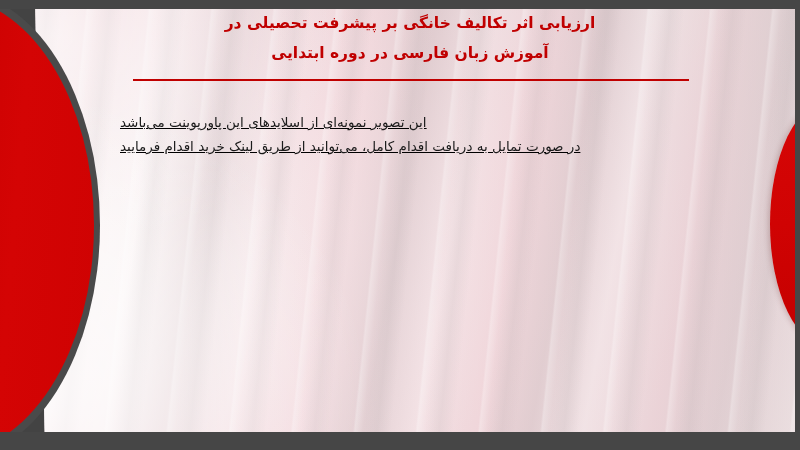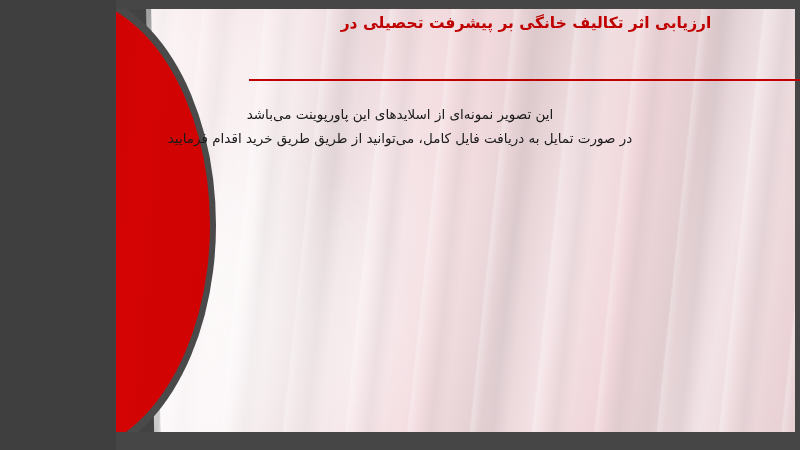--- a/index.html
+++ b/index.html
@@ -3,21 +3,21 @@
 <meta charset="utf-8">
 <title>Slide</title>
 <style>
   html, body {
     margin: 0;
     padding: 0;
     background: #3f3f3f;
   }
   .slide {
     position: relative;
-    width: 684px;
+    width: 800px;
     height: 450px;
     overflow: hidden;
     background: #434343;
     font-family: "DejaVu Sans", sans-serif;
   }
 
   
   .sheet {
     position: absolute;
     left: 0;
@@ -149,24 +149,25 @@
     top: 79px;
     width: 556px;
     height: 0;
     border-top: 2px solid #c00000;
   }
 
   
   .body-block {
     position: absolute;
     right: 120px;
-    top: 102px;
+    top: 110px;
     width: 560px;
-    text-align: center;
+    text-align: left;
     direction: rtl;
+    text-decoration: underline;
   }
   .body-line {
     color: #1a1a1a;
     font-size: 13.5px;
     line-height: 24px;
     white-space: nowrap;
   }
 </style>
 </head>
 <body>
@@ -181,21 +182,22 @@
   <div class="left-lens"></div>
 
   <div class="right-ellipse"></div>
 
   <div class="band-top"></div>
   <div class="band-bottom"></div>
   <div class="band-right"></div>
 
   <div class="title-block">
     <div class="title-line">ارزیابی اثر تکالیف خانگی بر پیشرفت تحصیلی در</div>
+    <div class="title-line">آموزش زبان فارسی در دوره ابتدایی</div>
   </div>
   <div class="title-rule"></div>
 
   <div class="body-block">
     <div class="body-line">این تصویر نمونه‌ای از اسلایدهای این پاورپوینت می‌باشد</div>
-    <div class="body-line">در صورت تمایل به دریافت فایل کامل، می‌توانید از طریق طریق خرید اقدام فرمایید</div>
+    <div class="body-line">در صورت تمایل به دریافت اقدام کامل، می‌توانید از طریق لینک خرید اقدام فرمایید</div>
   </div>
 
 </div>
 
 </body></html>

